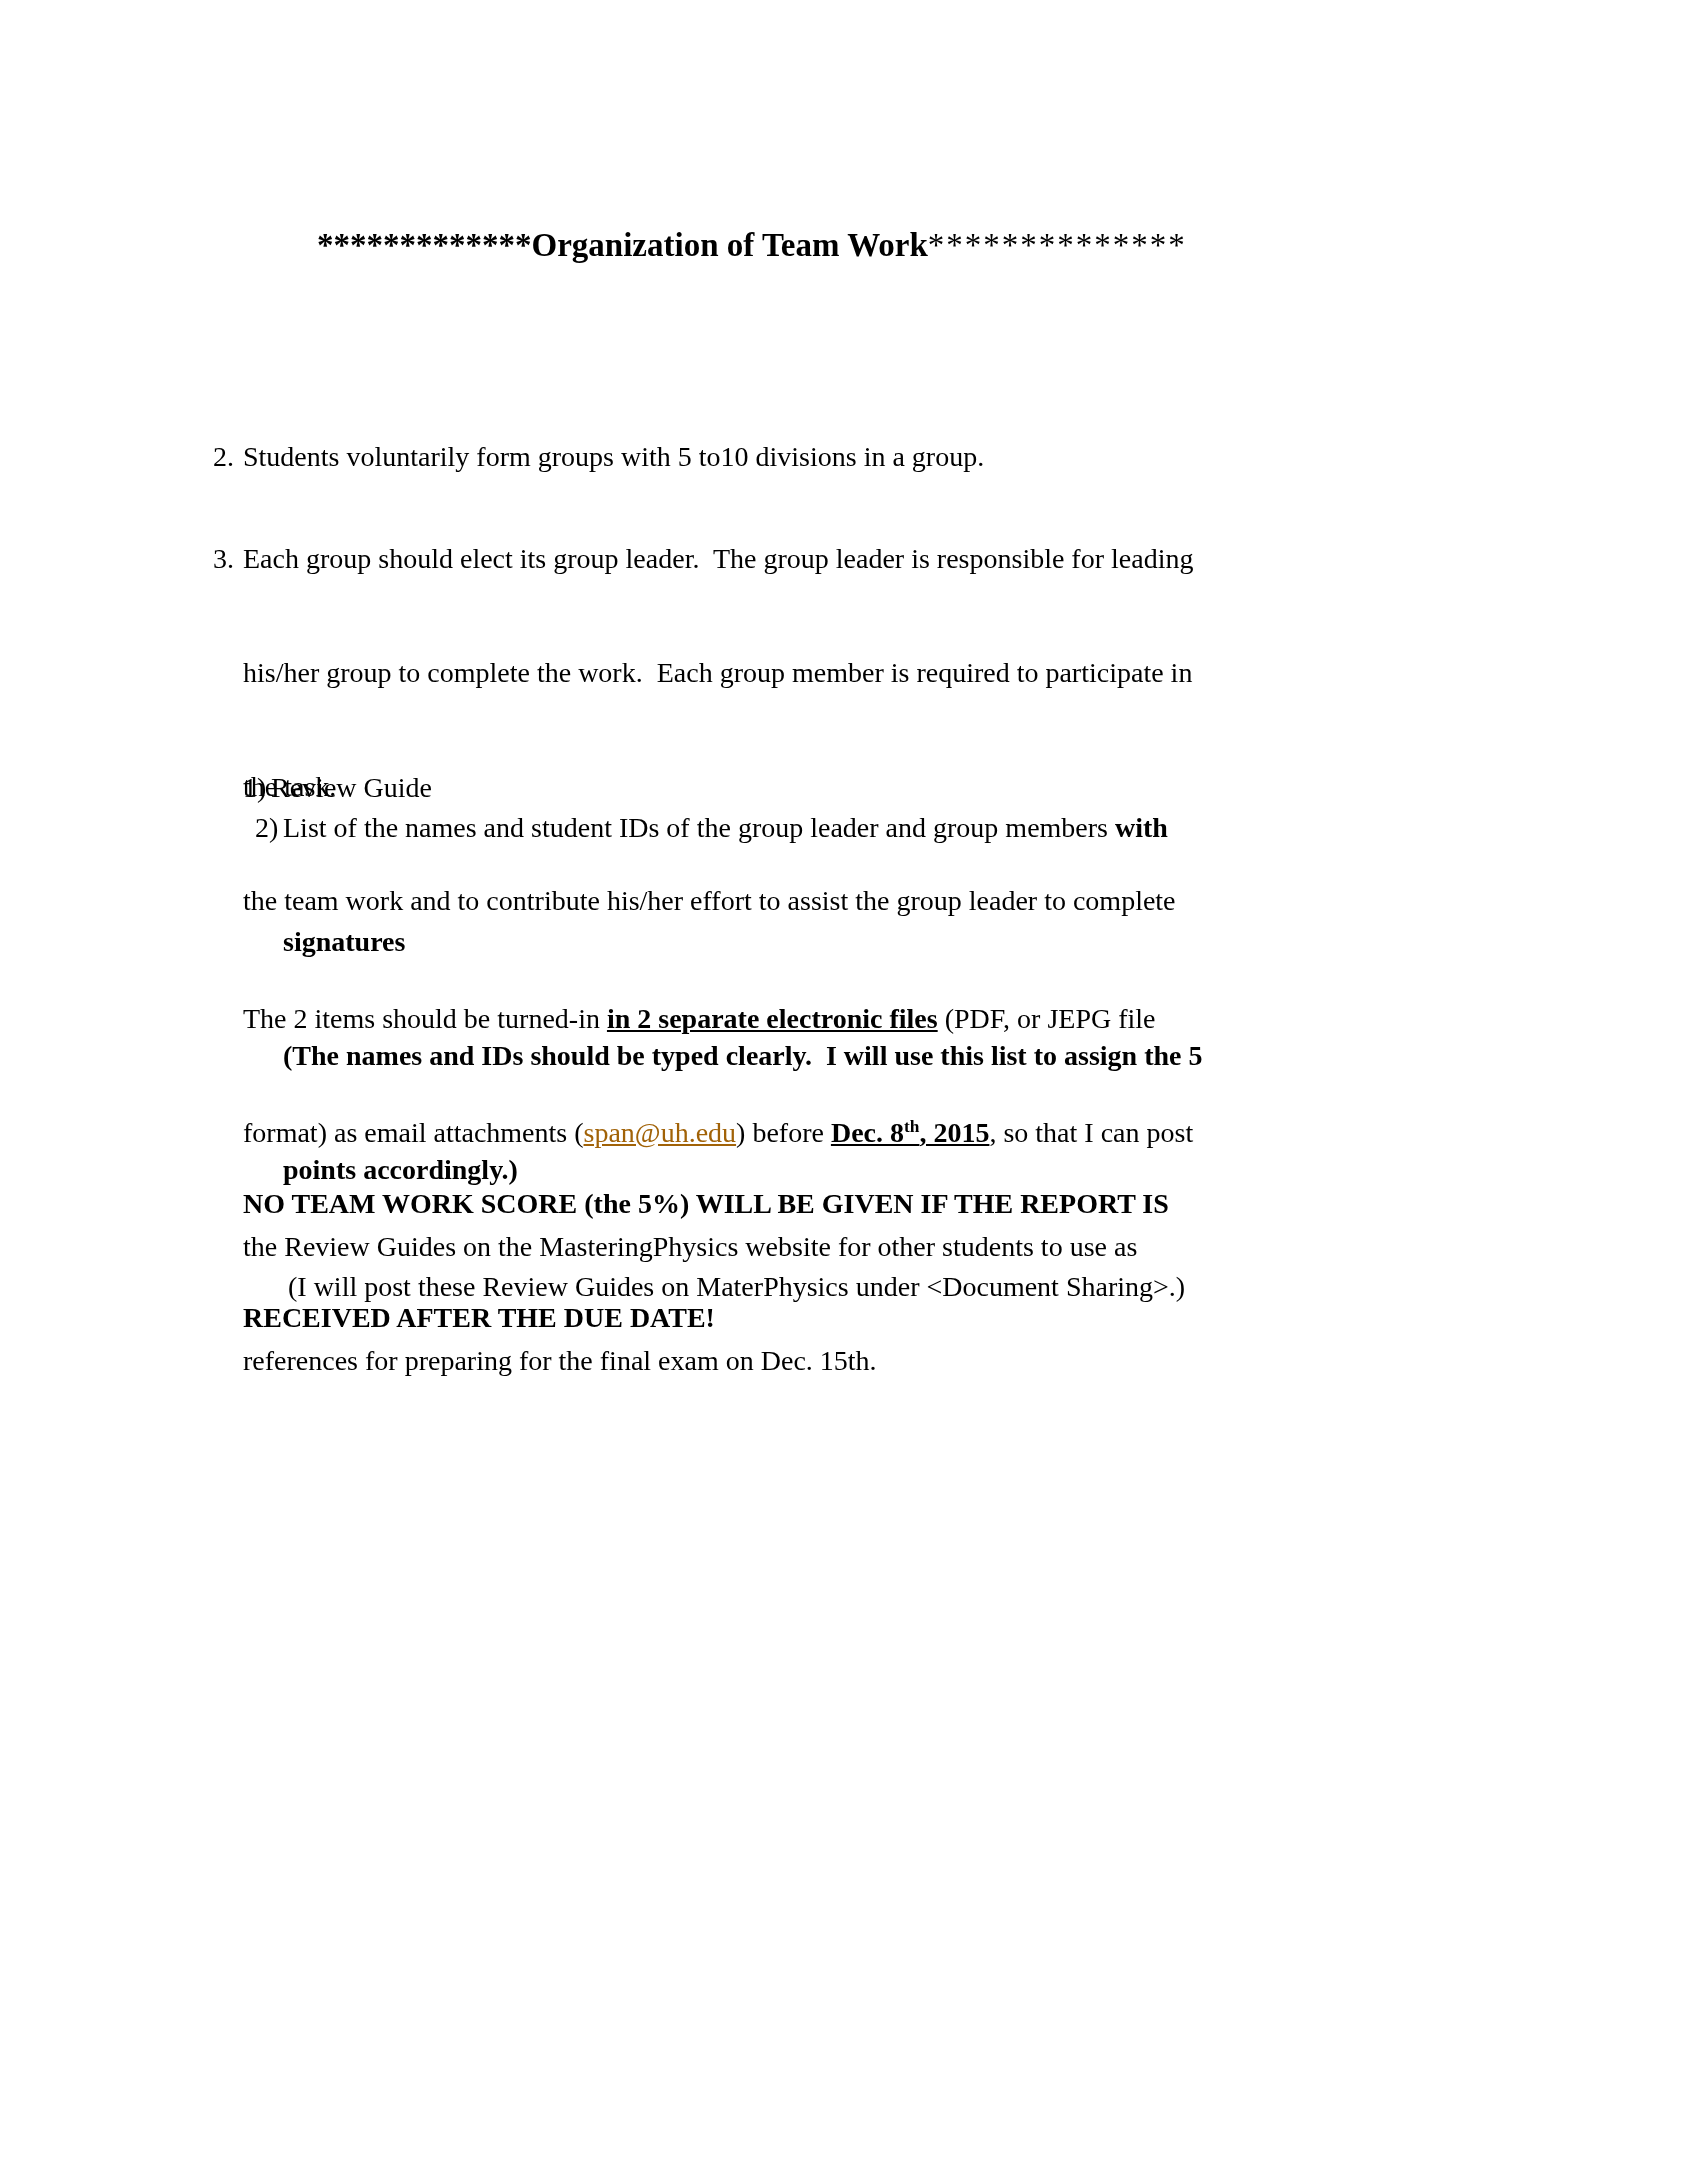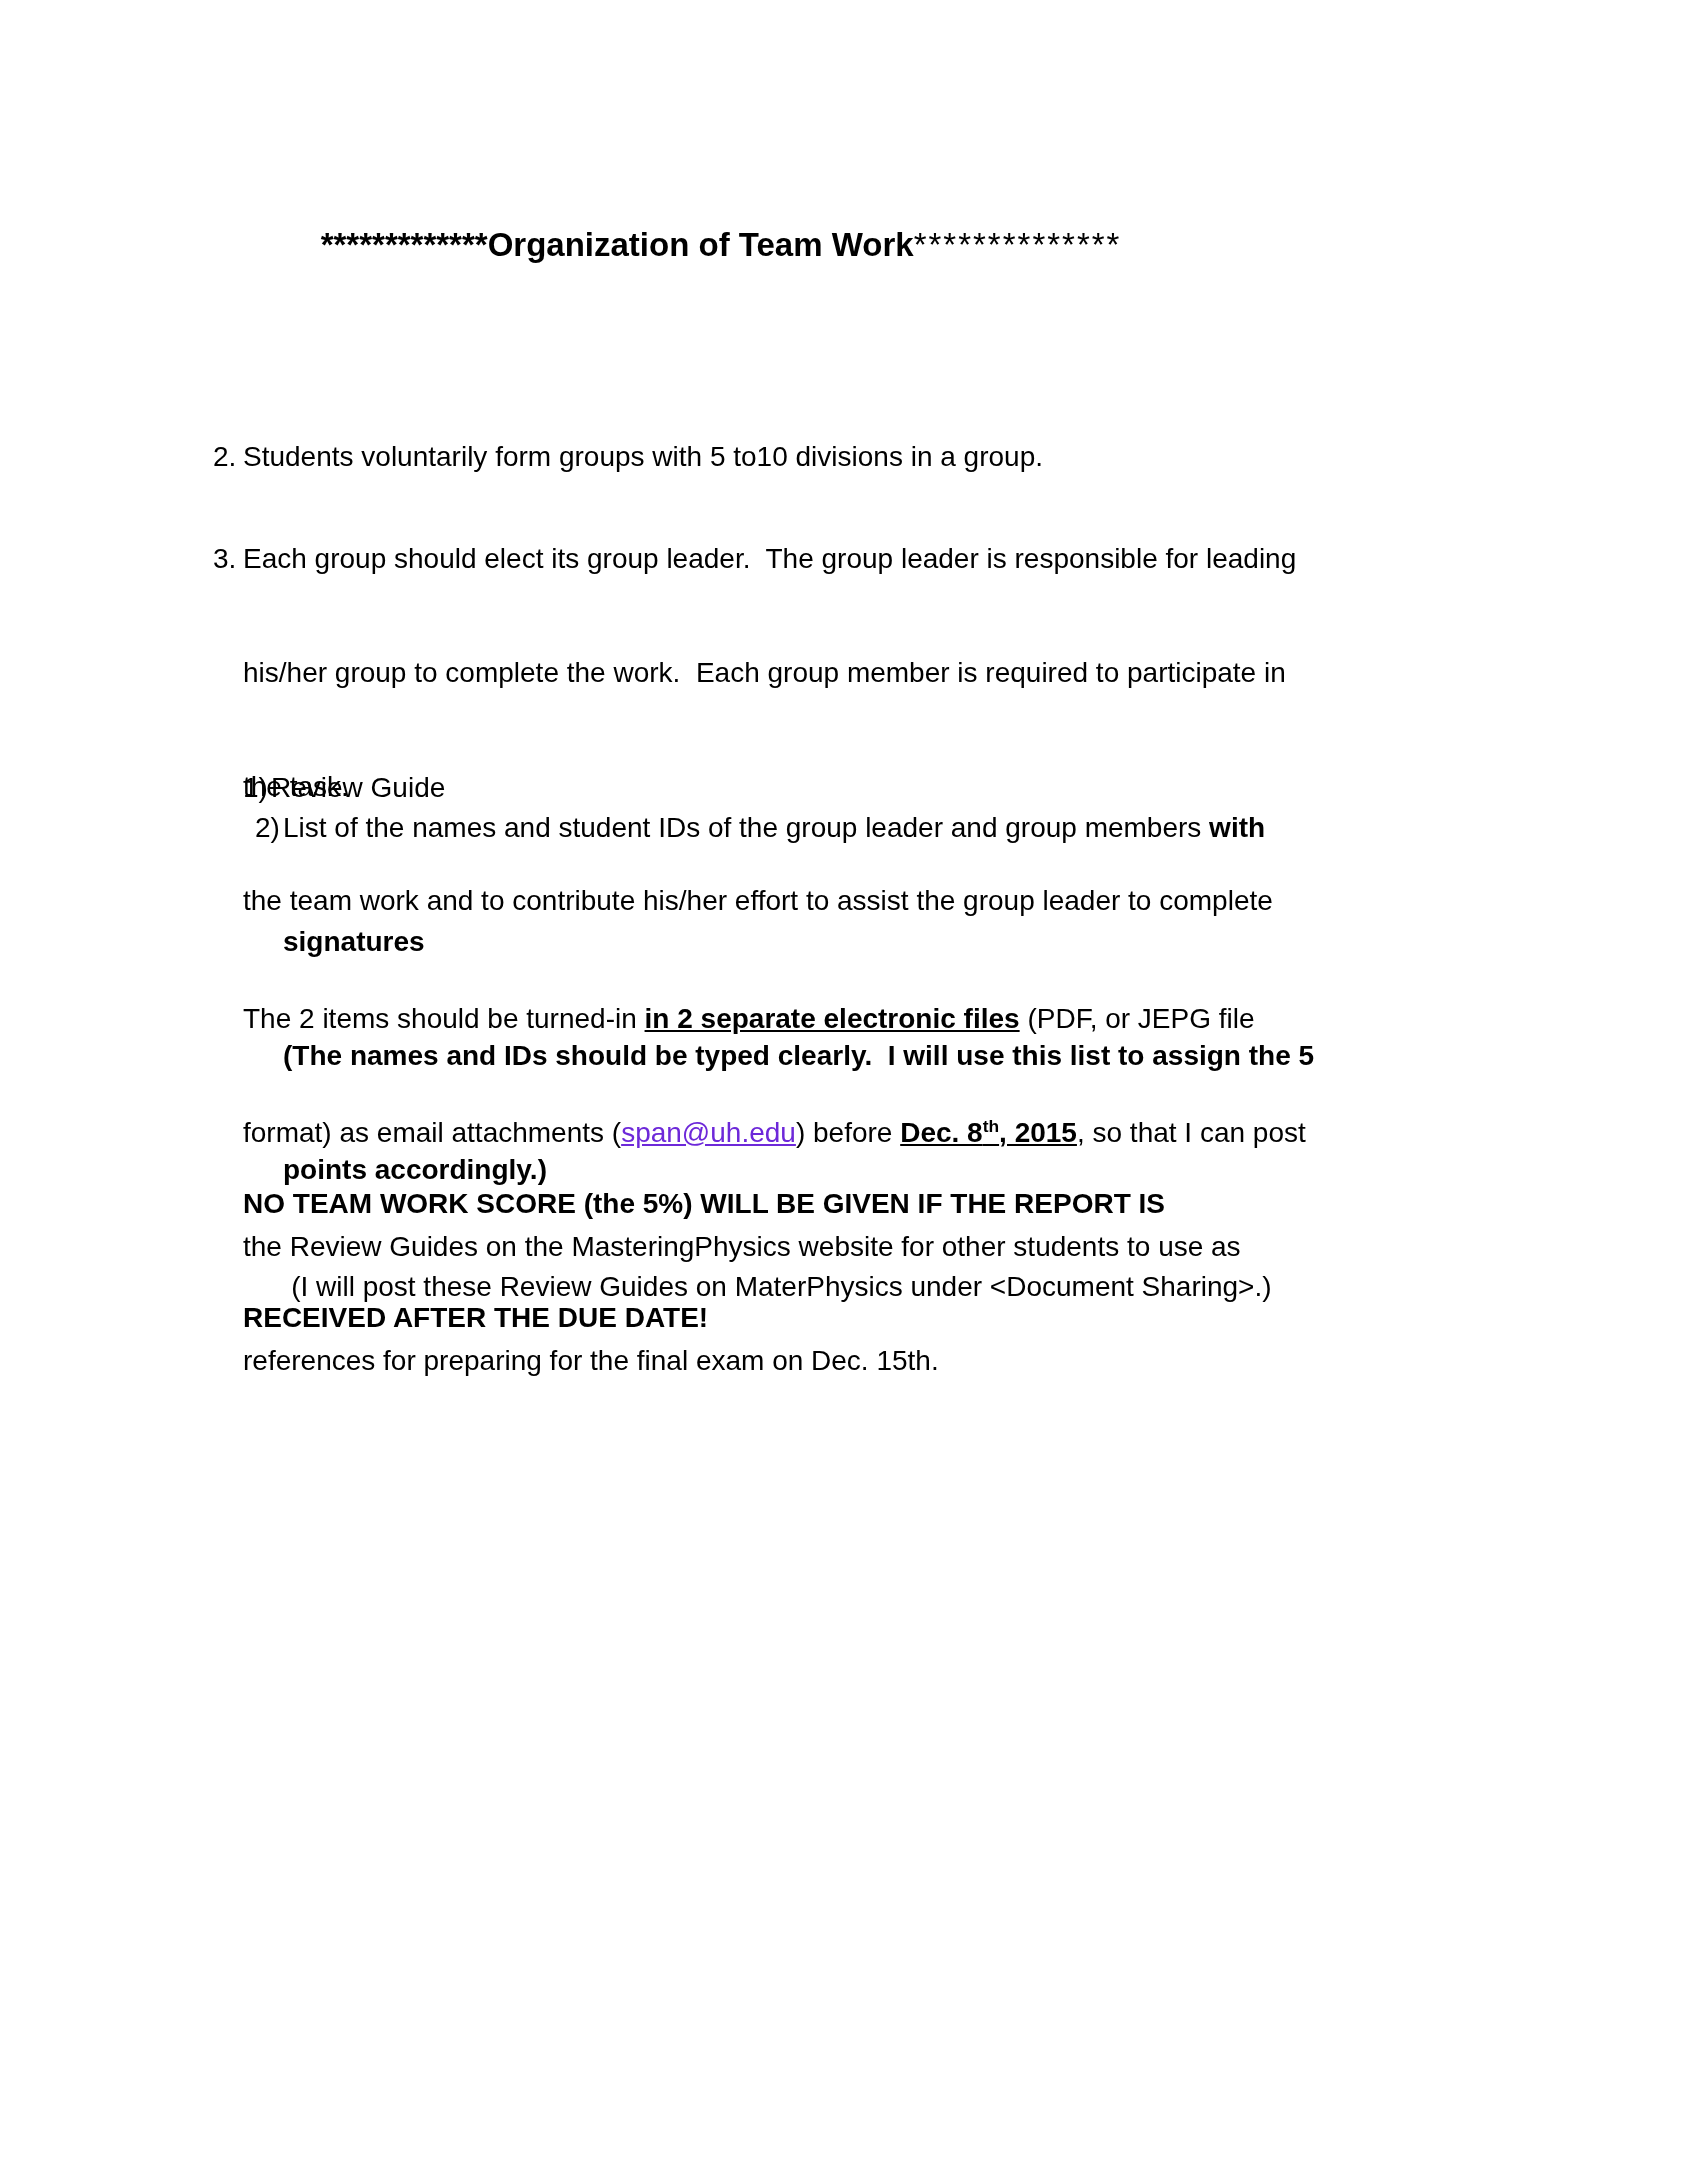--- a/index.html
+++ b/index.html
@@ -2,41 +2,41 @@
 <html><head>
 <meta charset="utf-8">
 <style>
   * { margin:0; padding:0; box-sizing:border-box; }
   html,body { background:#ffffff; }
   .page {
     position:relative;
     width:1683px;
     height:2178px;
     background:#ffffff;
-    font-family:Liberation Sans, sans-serif;
+    font-family:Liberation Serif, serif;
     font-size:28px;
     line-height:38px;
     color:#000000;
     white-space:pre-wrap;
     overflow:hidden;
   }
   .abs { position:absolute; }
   .title {
     left:284px; top:179px;
     font-size:33px; line-height:44px;
     font-weight:bold;
   }
   .title .stars-right { font-weight:normal; letter-spacing:2px; }
   .num  { display:inline-block; width:30px; }
   .snum { display:inline-block; width:28px; }
   .ind  { padding-left:30px; }
   .sind { padding-left:28px; }
   .b    { font-weight:bold; }
   .bu   { font-weight:bold; text-decoration:underline; }
-  .link { color:#6d28d9; text-decoration:underline; cursor:pointer; }
+  .link { color:#a16207; text-decoration:underline; cursor:pointer; }
   sup   { font-size:0.62em; vertical-align:super; line-height:0; }
   .warning { font-weight:bold; }
 </style>
 </head>
 <body>
 
 <div class="page">
 
   
   <div class="abs title">

